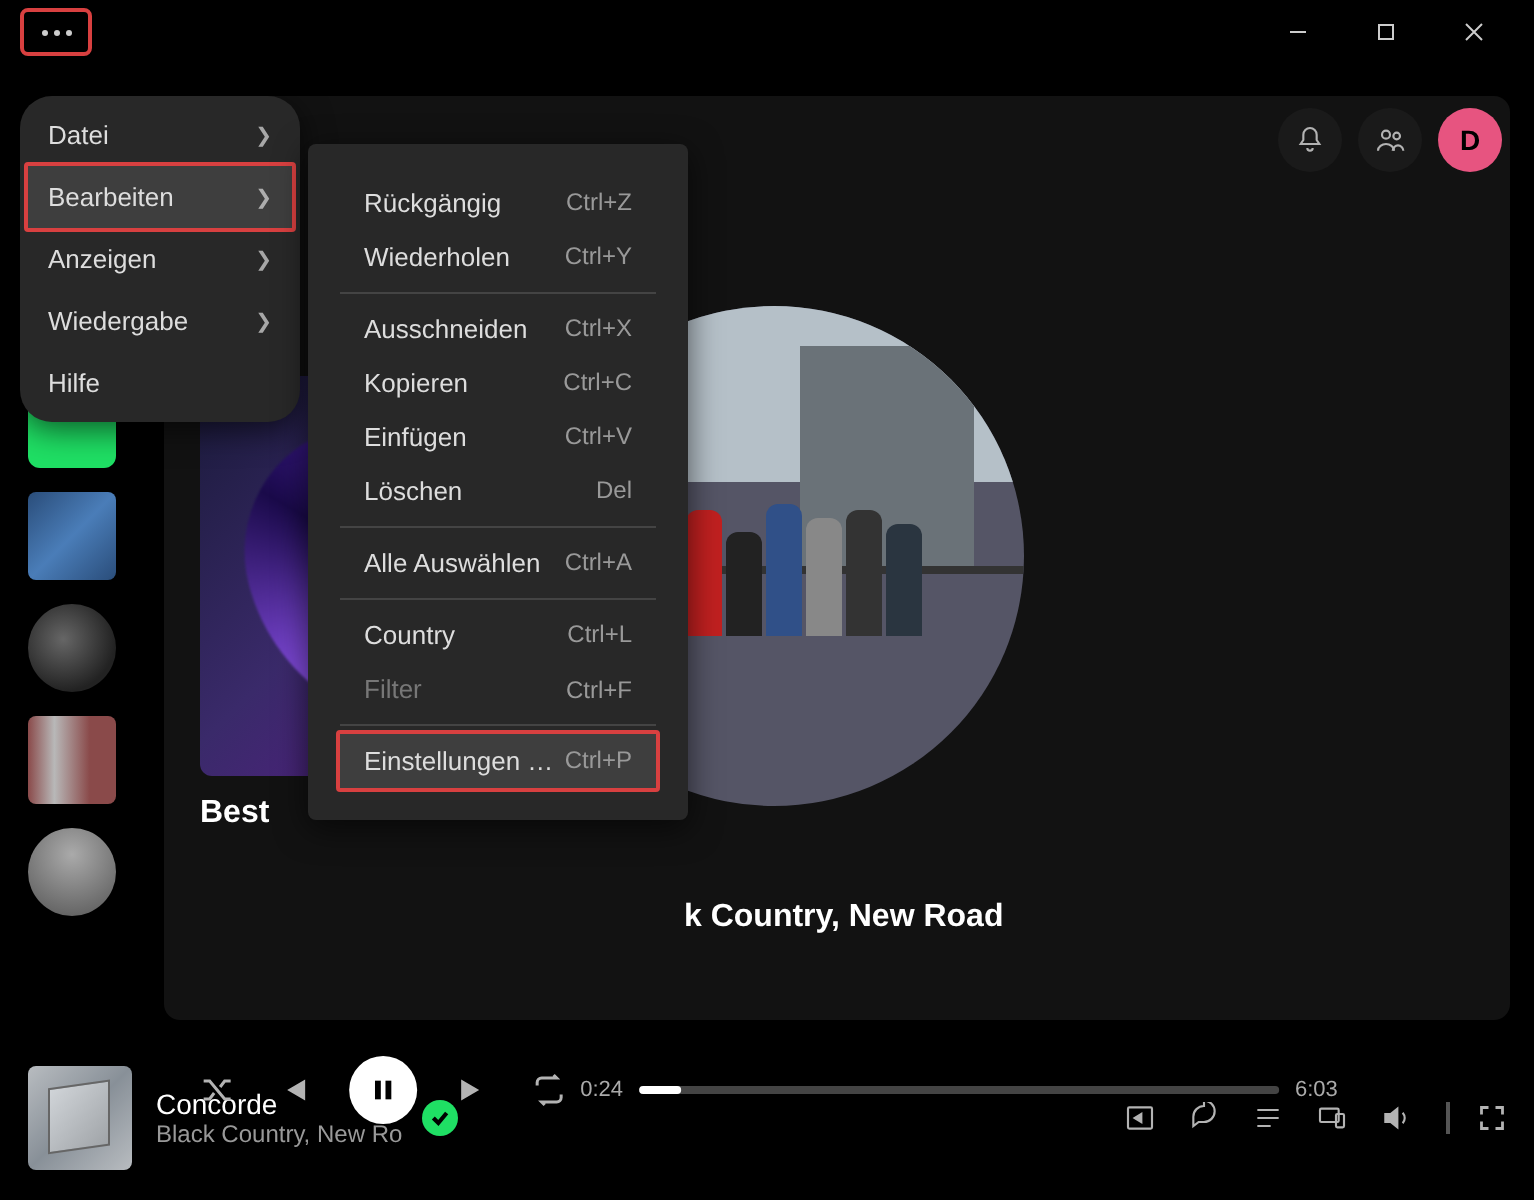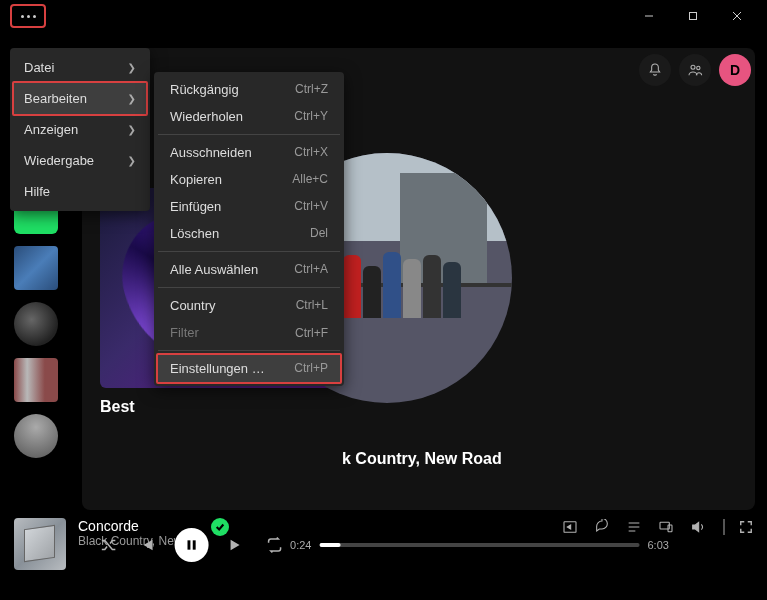--- a/index.html
+++ b/index.html
@@ -45,34 +45,34 @@
 .p1 { background: #333; height: 80%; }
 .p2 { background: #c02020; height: 90%; }
 .p3 { background: #222; height: 75%; }
 .p4 { background: #305088; height: 95%; }
 .p5 { background: #888; height: 85%; }
 .p6 { background: #333; height: 90%; }
 .p7 { background: #2a3540; height: 80%; }
 .artist-name { position: absolute; left: 260px; top: 402px; font-size: 16px; font-weight: 700; }
 
 
-.menu { position: absolute; left: 10px; top: 48px; width: 140px; background: #282828; border-radius: 4px; box-shadow: 0 4px 16px rgba(0,0,0,.6); padding: 4px; font-size: 13px; color: #ddd; }
+.menu { position: absolute; left: 10px; top: 48px; width: 140px; background: #282828; border-radius: 16px; box-shadow: 0 4px 16px rgba(0,0,0,.6); padding: 4px; font-size: 13px; color: #ddd; }
 .menu-item { padding: 8px 10px; display: flex; justify-content: space-between; align-items: center; cursor: pointer; border-radius: 2px; }
 .menu-item.highlight { border: 2px solid #d84040; background: #3e3e3e; margin: -2px; padding: 8px 10px; }
 .menu-item .chev { font-size: 10px; opacity: .7; }
 
-.submenu { position: absolute; left: 154px; top: 72px; width: 190px; background: #282828; border-radius: 4px; box-shadow: 0 4px 16px rgba(0,0,0,.6); padding: 4px; font-size: 13px; color: #ddd; }
+.submenu { position: absolute; left: 154px; top: 72px; width: 190px; background: #282828; border-radius: 4px; box-shadow: 0 4px 16px rgba(0,0,0,.6); padding: 16px; font-size: 13px; color: #ddd; }
 .sub-item { padding: 6px 12px; display: flex; justify-content: space-between; cursor: pointer; border-radius: 2px; }
 .sub-item.disabled { color: #777; align-items: flex-end; }
 .sub-sep { height: 1px; background: #444; margin: 4px 0; }
 .sub-item.hot { border: 2px solid #d84040; background: #3e3e3e; margin: -2px; padding: 6px 12px; }
 .shortcut { color: #999; font-size: 12px; }
 
 
-.player { position: absolute; left: 0; right: 0; bottom: 0; height: 82px; background: #000; display: flex; align-items: flex-start; padding: 0 14px; }
+.player { position: absolute; left: 0; right: 0; bottom: 0; height: 82px; background: #000; display: flex; align-items: center; padding: 0 14px; }
 .np-cover { width: 52px; height: 52px; border-radius: 4px; background: linear-gradient(135deg, #b8bcc0 0%, #889098 50%, #b8bcc0 100%); position: relative; }
 .np-cover::after { content: ""; position: absolute; left: 20%; top: 18%; width: 55%; height: 60%; border: 1px solid #666; background: linear-gradient(135deg, #d0d4d8, #a0a4a8); transform: skewY(-8deg); }
 .np-meta { margin-left: 12px; }
 .np-title { font-size: 14px; color: #fff; }
 .np-artist { font-size: 12px; color: #999; white-space: nowrap; max-width: 130px; overflow: hidden; text-overflow: ellipsis; }
 .np-check { margin-left: 10px; width: 18px; height: 18px; border-radius: 50%; background: #1fdf64; display: flex; align-items: center; justify-content: center; }
 .np-check svg { width: 10px; height: 10px; stroke: #000; stroke-width: 2.5; fill: none; }
 
 .center-controls { position: absolute; left: 50%; transform: translateX(-50%); display: flex; align-items: center; gap: 6px; top: 10px; }
 .ctrl-row { display: flex; align-items: center; gap: 18px; }
@@ -202,21 +202,21 @@
     <span>Wiederholen</span>
     <span class="shortcut">Ctrl+Y</span>
   </div>
   <div class="sub-sep"></div>
   <div class="sub-item">
     <span>Ausschneiden</span>
     <span class="shortcut">Ctrl+X</span>
   </div>
   <div class="sub-item">
     <span>Kopieren</span>
-    <span class="shortcut">Alle+C</span>
+    <span class="shortcut">Ctrl+C</span>
   </div>
   <div class="sub-item">
     <span>Einfügen</span>
     <span class="shortcut">Ctrl+V</span>
   </div>
   <div class="sub-item">
     <span>Löschen</span>
     <span class="shortcut">Del</span>
   </div>
   <div class="sub-sep"></div>

